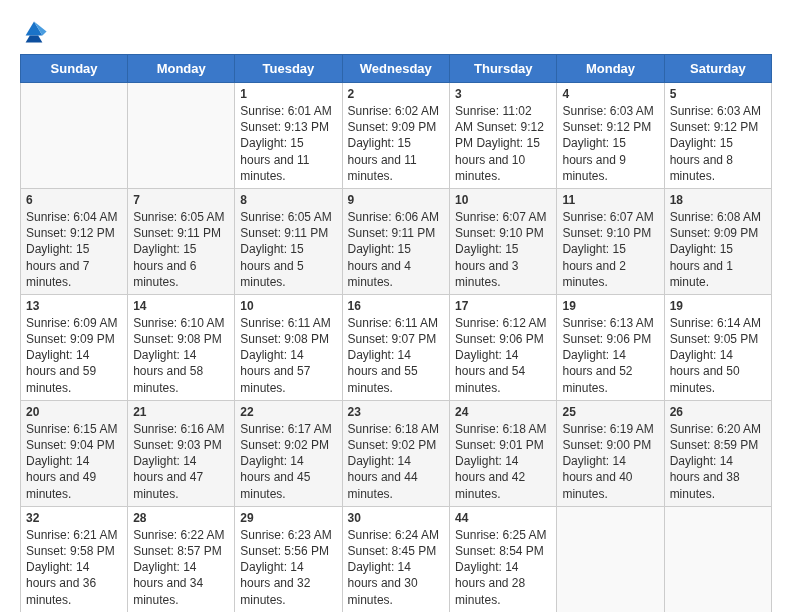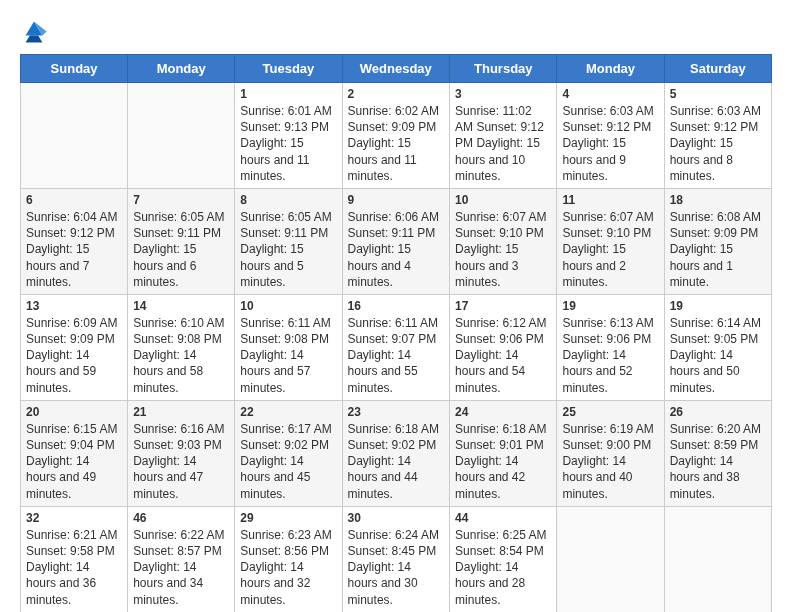--- a/index.html
+++ b/index.html
@@ -286,29 +286,29 @@
         </td>
       </tr>
       <tr>
         <td>
           <span class="day-num">32</span>
           <div class="cell-info">Sunrise: 6:21 AM
 Sunset: 9:58 PM
 Daylight: 14 hours and 36 minutes.</div>
         </td>
         <td>
-          <span class="day-num">46</span>
+          <span class="day-num">28</span>
           <div class="cell-info">Sunrise: 6:22 AM
 Sunset: 8:57 PM
 Daylight: 14 hours and 34 minutes.</div>
         </td>
         <td>
           <span class="day-num">29</span>
           <div class="cell-info">Sunrise: 6:23 AM
-Sunset: 8:56 PM
+Sunset: 5:56 PM
 Daylight: 14 hours and 32 minutes.</div>
         </td>
         <td>
           <span class="day-num">30</span>
           <div class="cell-info">Sunrise: 6:24 AM
 Sunset: 8:45 PM
 Daylight: 14 hours and 30 minutes.</div>
         </td>
         <td>
           <span class="day-num">44</span>

